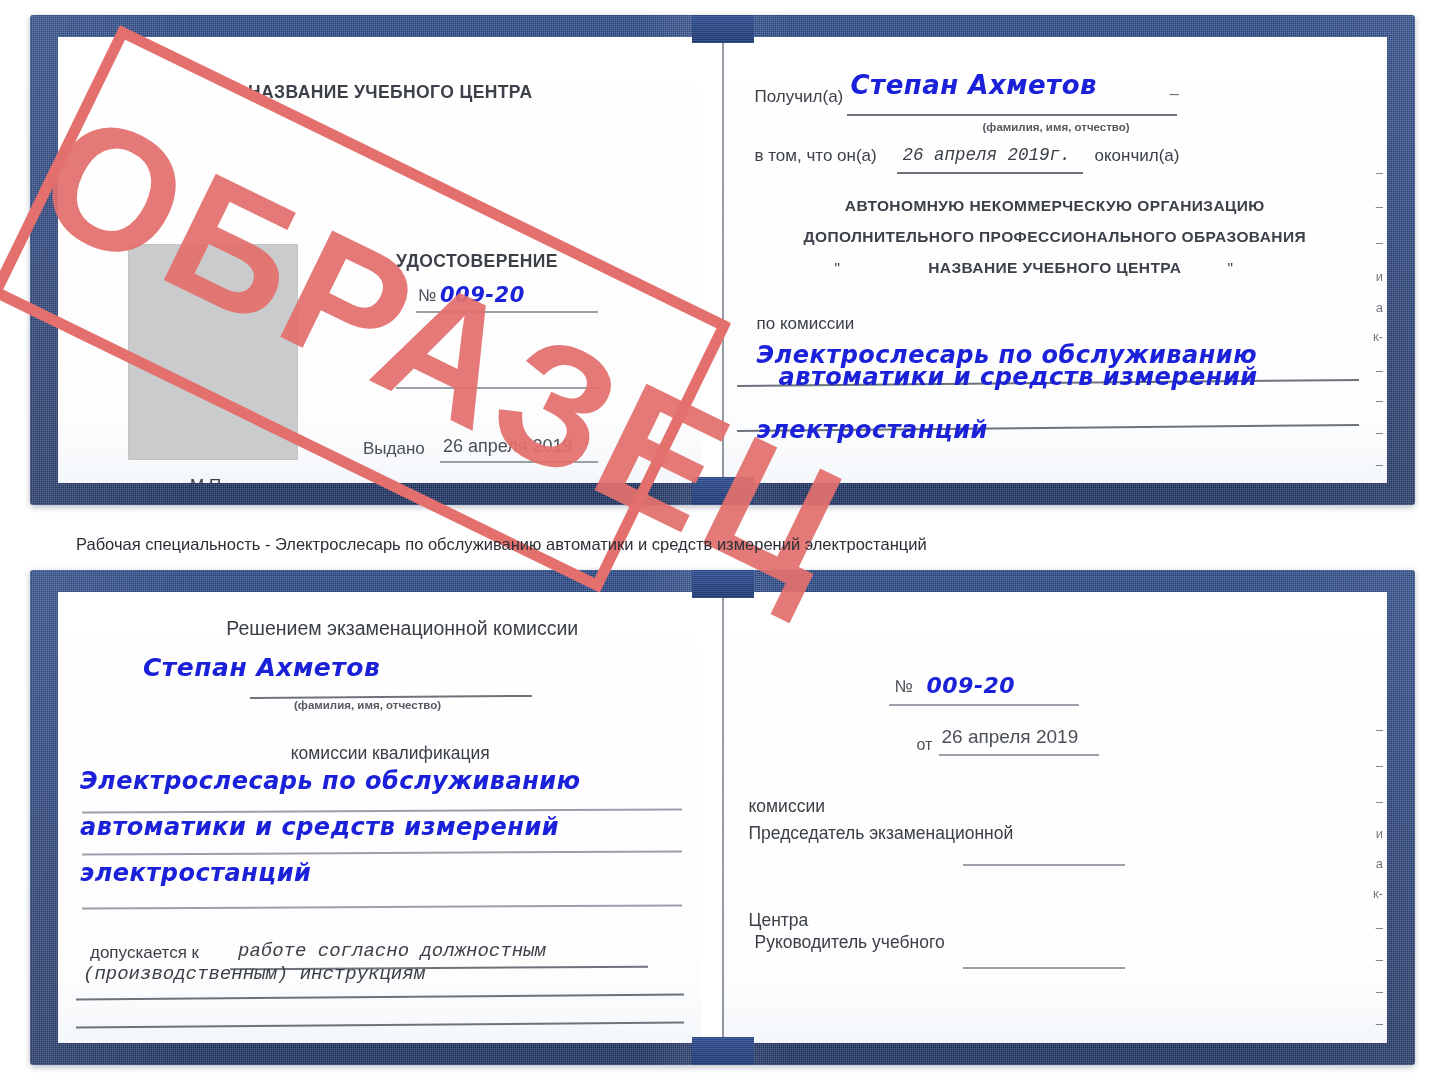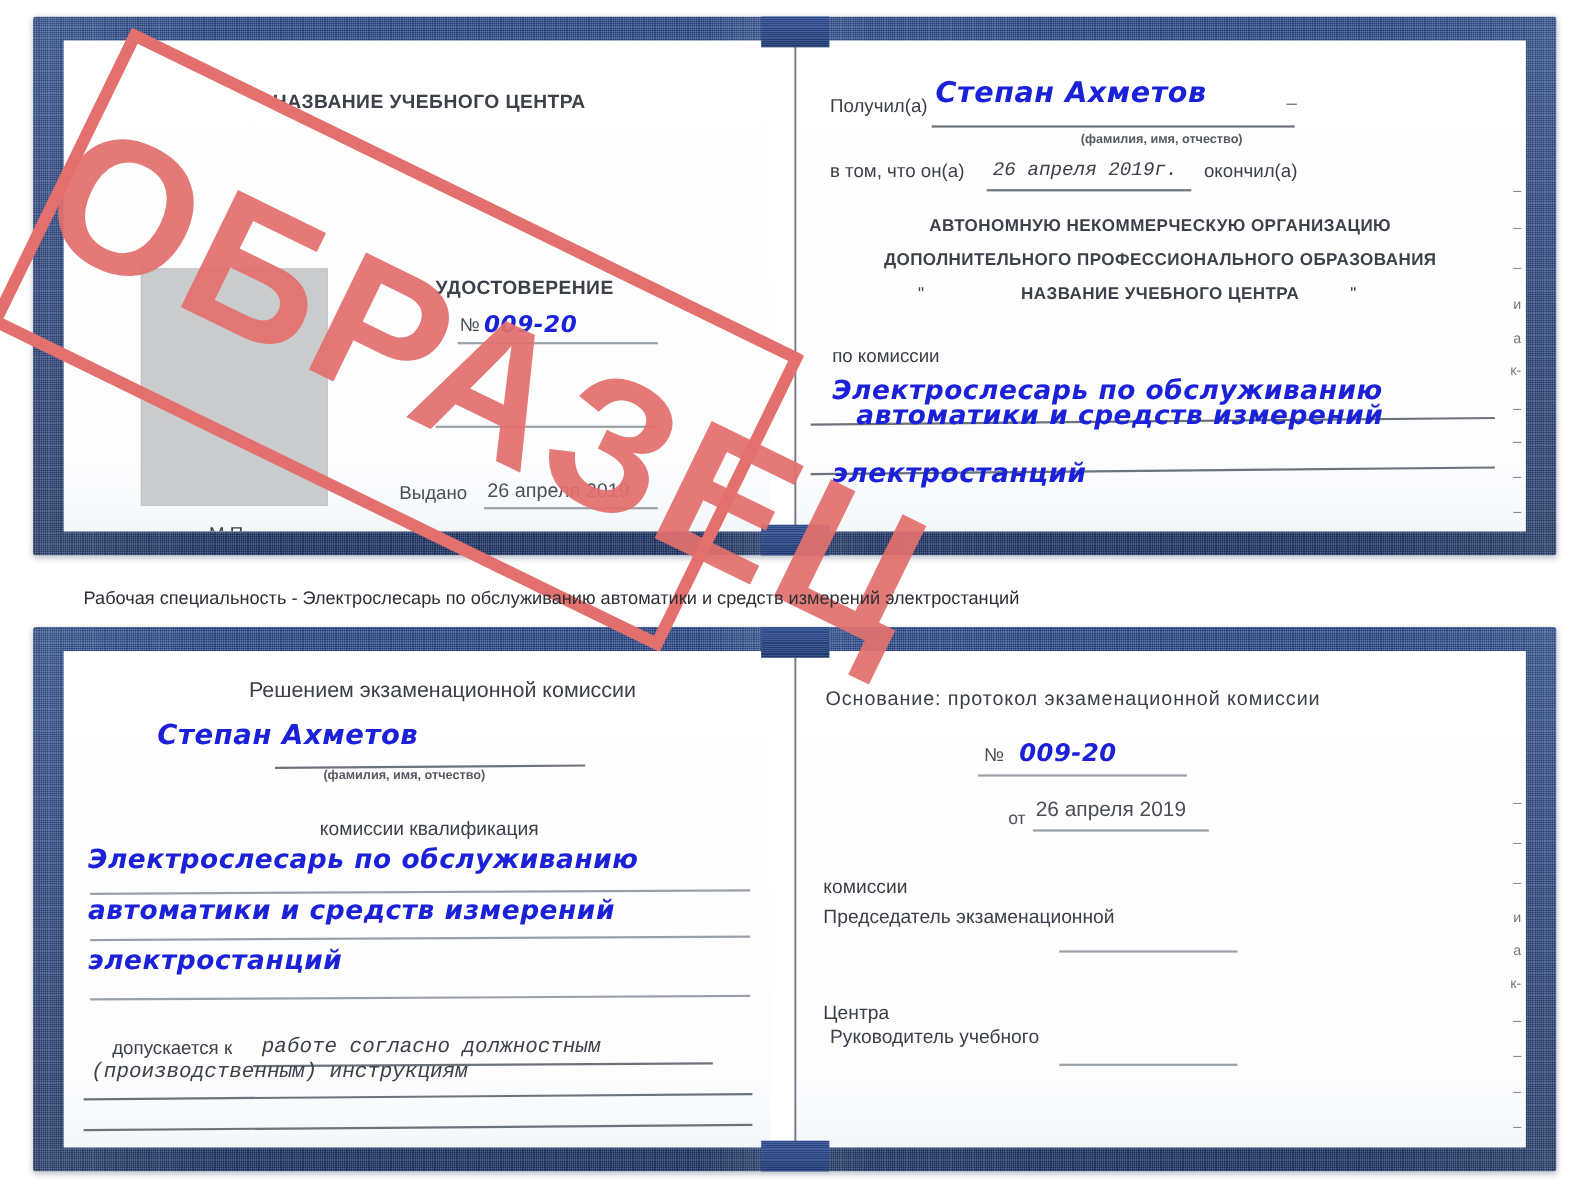--- a/index.html
+++ b/index.html
@@ -290,36 +290,35 @@
 
       <div class="t hand" style="left:22px; top:176px; font-size:24px;">Электрослесарь по обслуживанию</div>
       <div class="line" style="left:24px; top:218px; width:600px; transform:rotate(-0.3deg);"></div>
 
       <div class="t hand" style="left:22px; top:222px; font-size:24px;">автоматики и средств измерений</div>
       <div class="line" style="left:24px; top:260px; width:600px; transform:rotate(-0.3deg);"></div>
 
       <div class="t hand" style="left:22px; top:268px; font-size:24px;">электростанций</div>
       <div class="line" style="left:24px; top:314px; width:600px; transform:rotate(-0.3deg);"></div>
 
-      <div class="t" style="left:44px; top:352px; font-size:17px;">допускается к</div>
+      <div class="t" style="left:32px; top:352px; font-size:17px;">допускается к</div>
       <div class="t ital-ink" style="left:180px; top:349px; font-size:19px;">работе согласно должностным</div>
       <div class="line dark" style="left:172px; top:375px; width:418px; transform:rotate(-0.35deg);"></div>
 
       <div class="t ital-ink" style="left:25px; top:372px; font-size:19px;">(производственным) инструкциям</div>
       <div class="line dark" style="left:18px; top:404px; width:608px; transform:rotate(-0.45deg);"></div>
 
       <div class="line dark" style="left:18px; top:432px; width:608px; transform:rotate(-0.45deg);"></div>
     </div>
 
     <div class="fold-gap"></div>
     <div class="fold"></div>
 
     <div class="page right">
 
-      <div class="t" style="left:28px; top:34px; font-size:18px; letter-spacing:0.8px;">Основание: протокол экзаменационной комиссии</div>
 
       <div class="t" style="left:172px; top:86px; font-size:17px; color:#4a4f57;">№</div>
       <div class="t hand" style="left:204px; top:82px; font-size:22px;">009-20</div>
       <div class="line" style="left:166px; top:112px; width:190px;"></div>
 
       <div class="t" style="left:194px; top:144px; font-size:16px; color:#4a4f57;">от</div>
       <div class="t" style="left:219px; top:135px; font-size:19px; color:#4a4f57;">26 апреля 2019</div>
       <div class="line" style="left:216px; top:162px; width:160px;"></div>
 
       <div class="t" style="left:26px; top:192px; font-size:17.5px;margin-top:40px;">Председатель экзаменационной</div>

